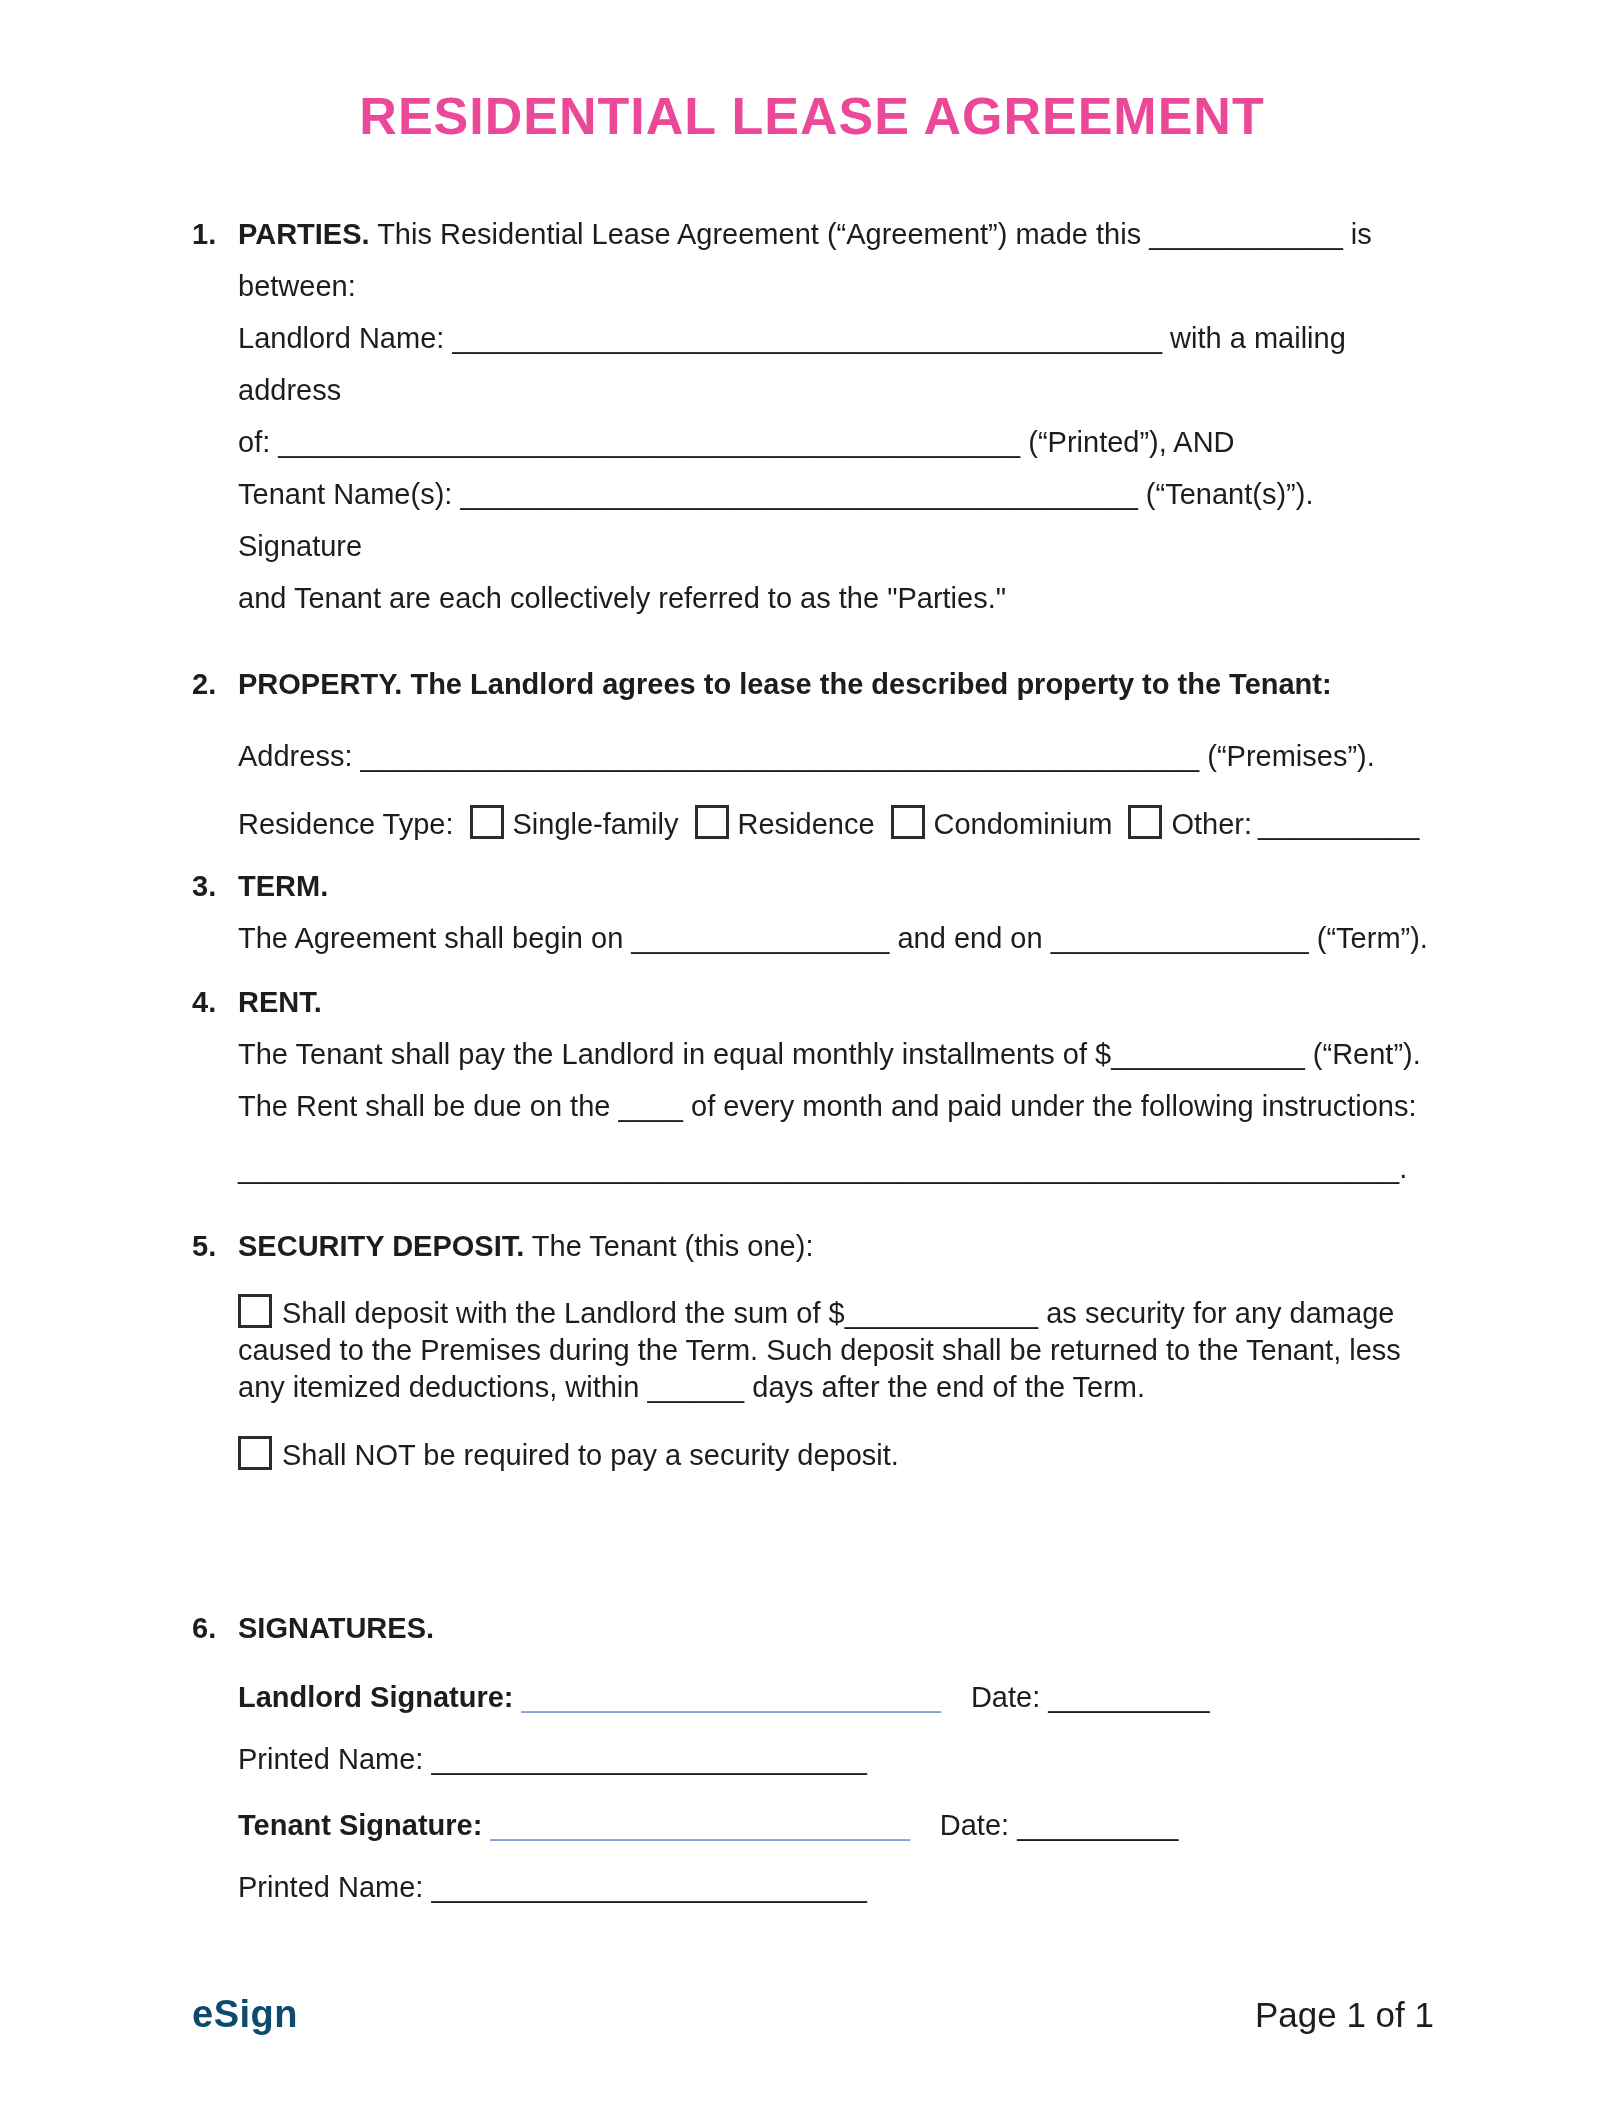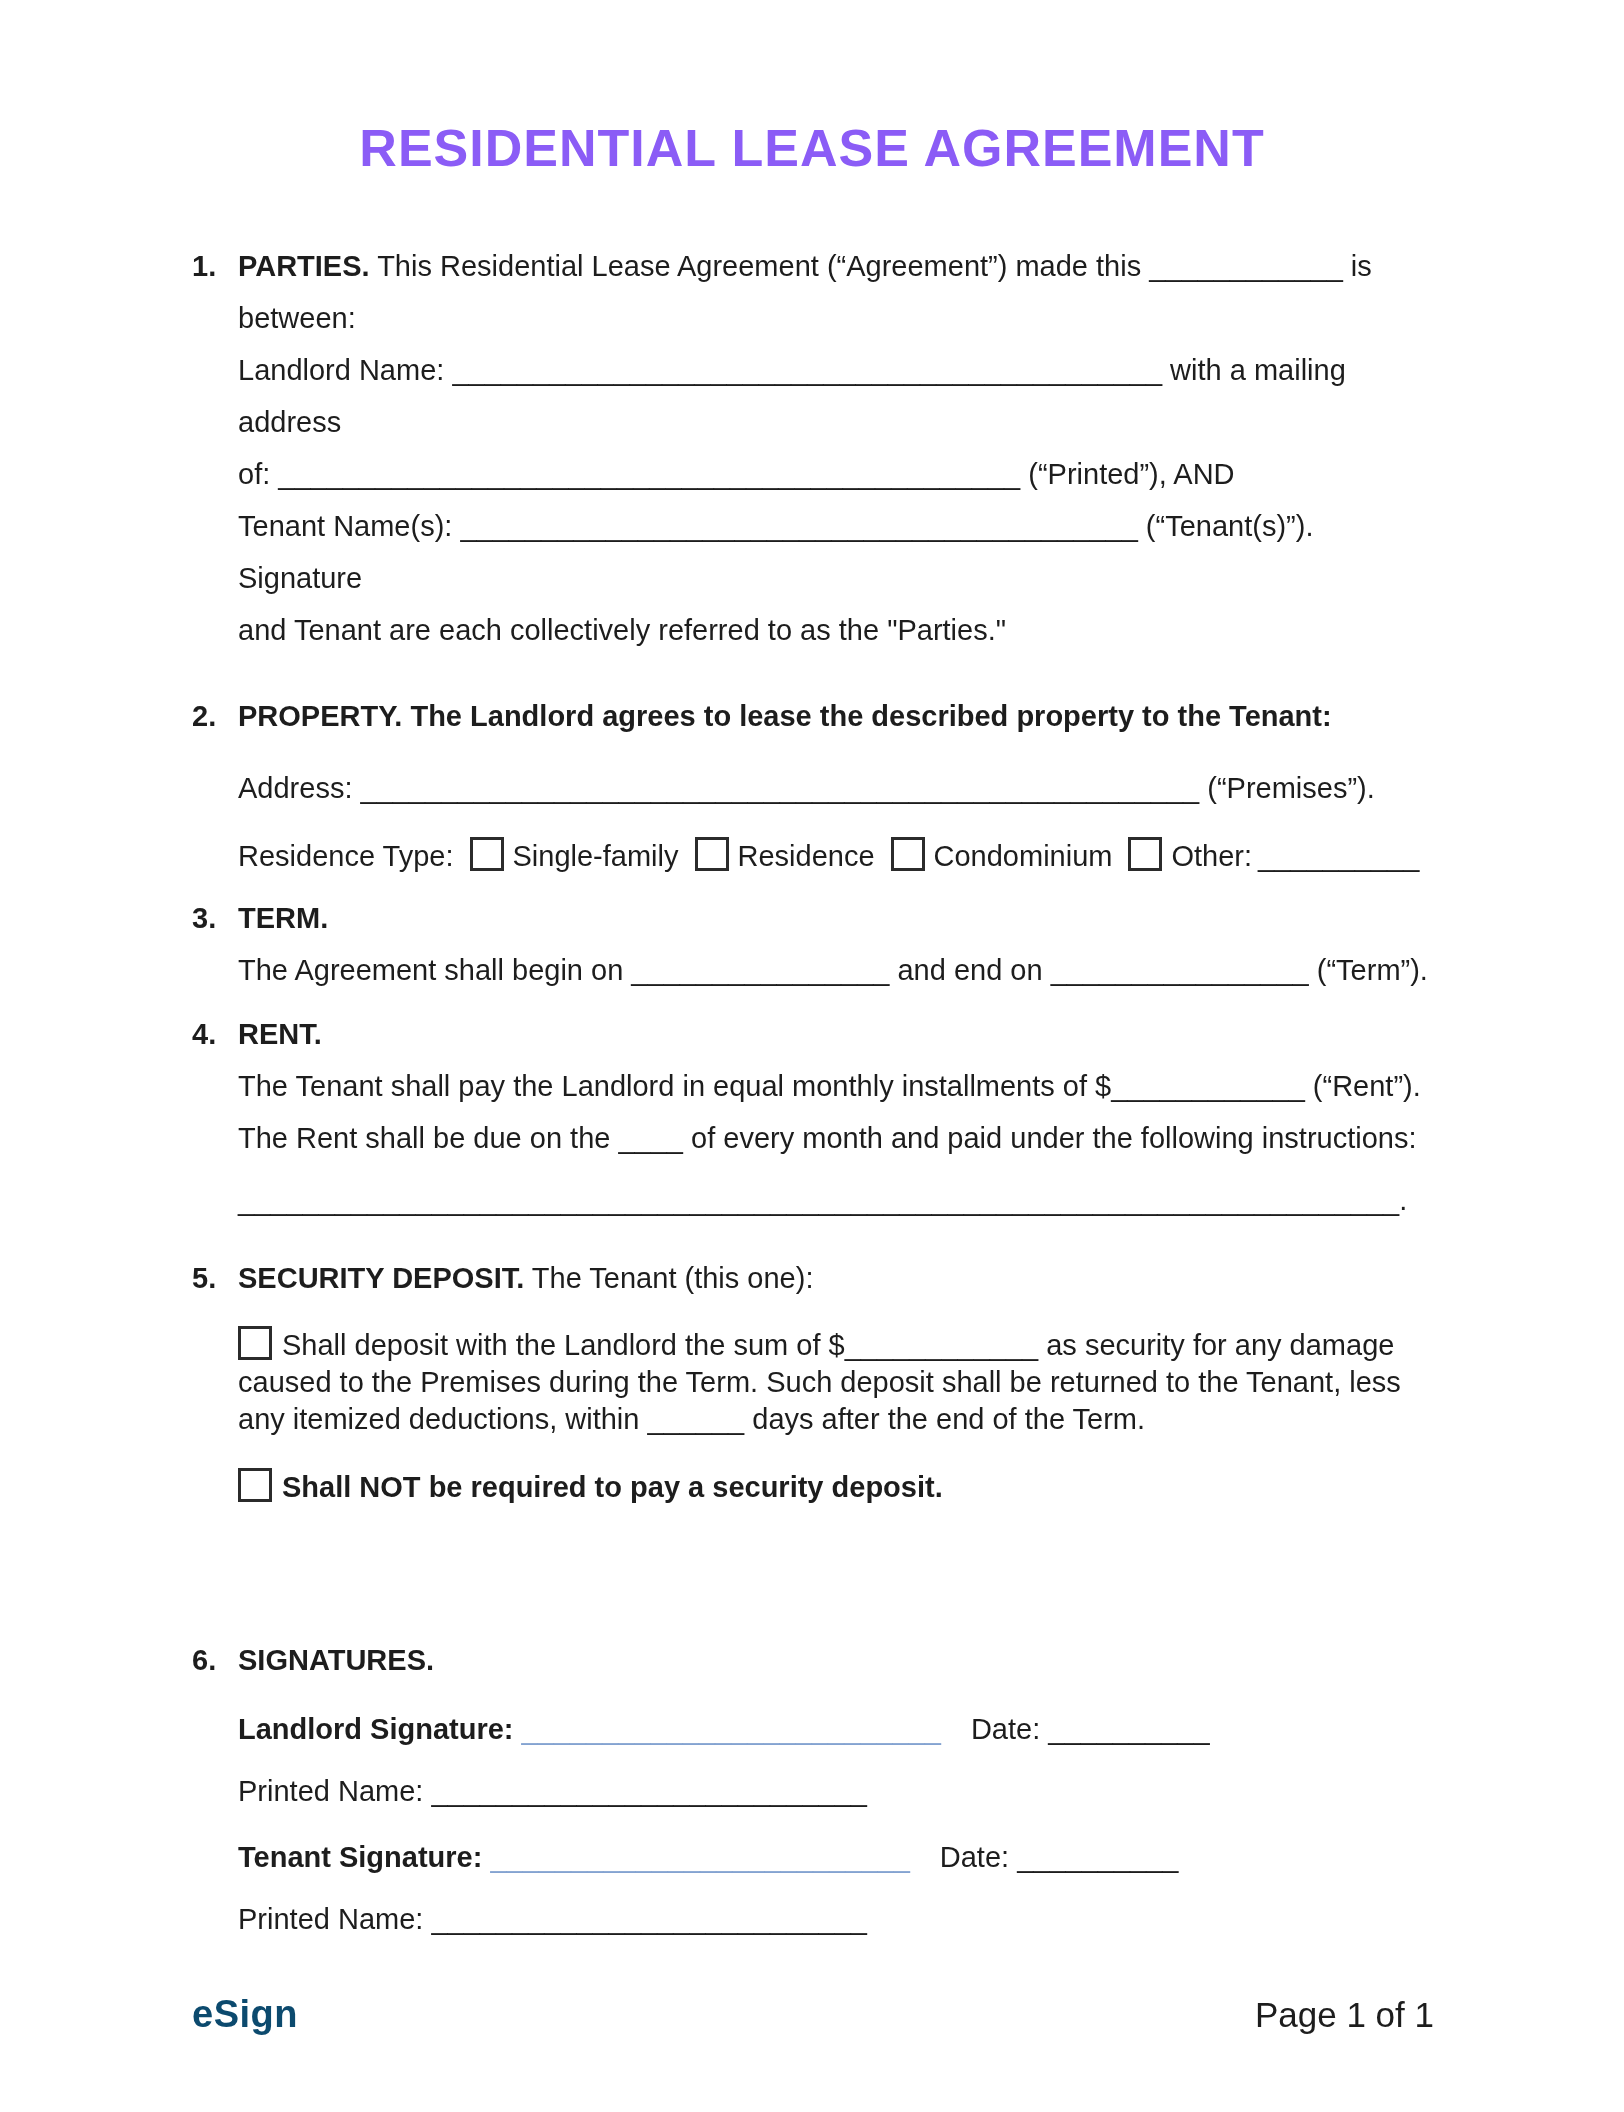--- a/index.html
+++ b/index.html
@@ -1,38 +1,38 @@
 <!DOCTYPE html>
 <html><head>
 <meta charset="utf-8">
 <style>
   html,body{margin:0;padding:0;background:#ffffff;}
   body{font-family:"Liberation Sans","DejaVu Sans",sans-serif;color:#1d1d1d;}
   .page{position:relative;width:1624px;height:2112px;background:#ffffff;overflow:hidden;margin:0 auto;}
-  .title{padding-top:118px;text-align:center;font-weight:700;font-size:52px;color:#8b5cf6;letter-spacing:1px;}
+  .title{padding-top:86px;text-align:center;font-weight:700;font-size:52px;color:#ec4899;letter-spacing:1px;}
   .content{padding:0 190px 0 192px;font-size:29px;}
   .section{display:flex;}
   .num{flex:0 0 46px;font-weight:700;line-height:52px;}
   .sec-body{flex:1;min-width:0;}
   .line{margin:0;line-height:52px;}
   .bold{font-weight:700;}
   .option{margin:0;line-height:37px;}
   .checkbox{display:inline-block;width:28px;height:28px;border:3px solid #2b2b2b;background:#fff;vertical-align:-5px;}
   .rt-cb{margin:0 9px 0 16px;}
   .opt-cb{margin-right:10px;}
   .sec-parties{margin-top:62px;}
   .sec-property{margin-top:34px;}
   .addr{margin-top:20px;}
   .res{margin-top:16px;}
   .sec-term{margin-top:10px;}
   .sec-rent{margin-top:12px;}
   .rent-blank{margin-top:10px;}
   .sec-security{margin-top:26px;}
   .opt1{margin-top:22px;}
-  .opt2{margin-top:30px;font-weight:bold;}
+  .opt2{margin-top:30px;}
   .sec-signatures{margin-top:128px;}
   .sigrow{margin:20px 0 0 0;line-height:46px;}
   .pnrow{margin:16px 0 0 0;line-height:46px;}
   .sig-line{letter-spacing:0;}
   .date-label{margin-left:30px;}
   .blank{white-space:nowrap;}
   .other-blank{margin-left:6px;}
   .footer{position:absolute;left:192px;right:190px;bottom:76px;display:flex;justify-content:space-between;align-items:baseline;}
   .brand{font-size:38px;font-weight:700;color:#0c4a6e;letter-spacing:0.5px;}
   .pageno{font-size:35px;color:#1d1d1d;}

